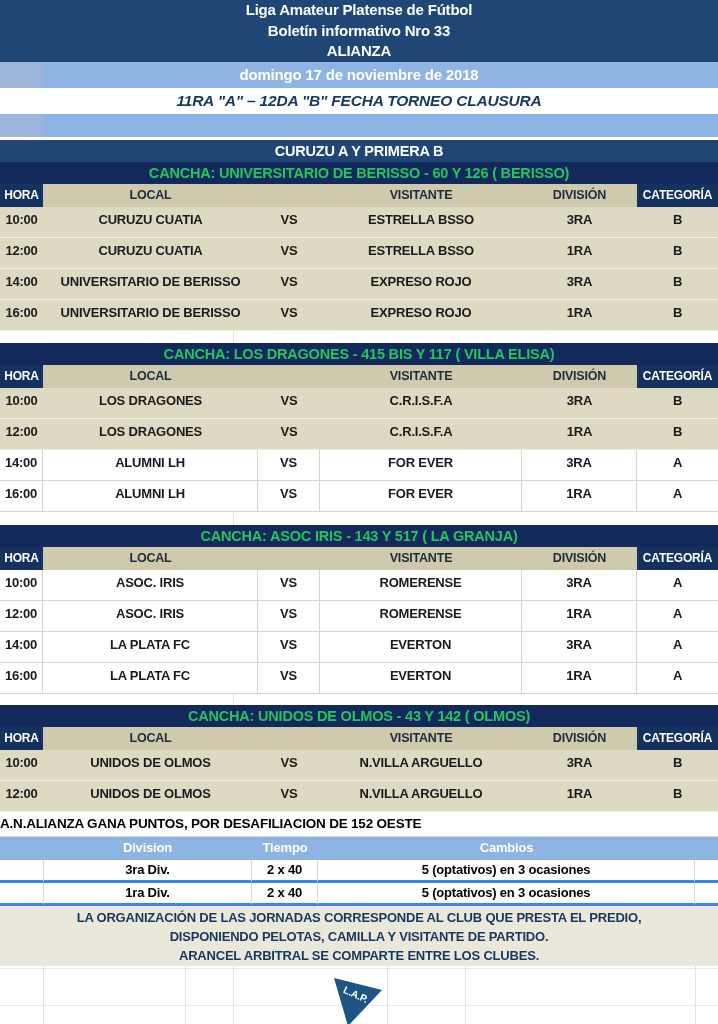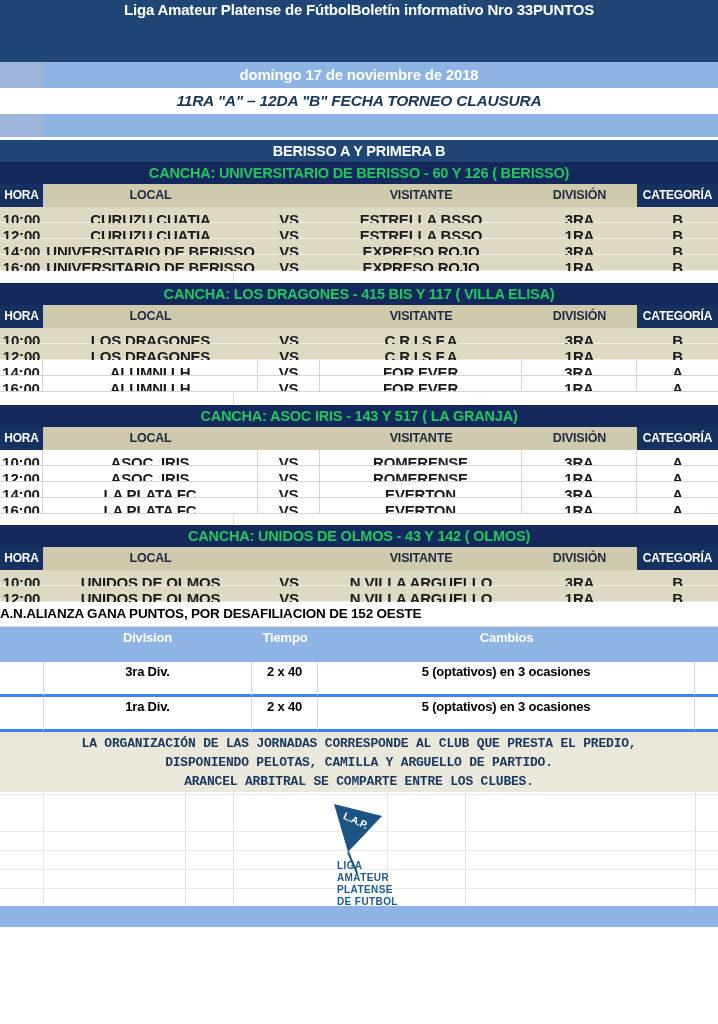--- a/index.html
+++ b/index.html
@@ -2,98 +2,98 @@
 <html><head>
 <meta charset="utf-8">
 <style>
   * { box-sizing: border-box; margin: 0; padding: 0; }
   html,body { background:#fff; }
   body { font-family:"Liberation Sans", sans-serif; font-weight:bold; color:#1a1a1a; }
   .sheet { width:718px; height:1024px; background:#fff; overflow:hidden; position:relative; letter-spacing:-0.2px; }
 
   
   .title-block { height:62px; background:#1F4674; color:#fff; text-align:center;
-                 display:flex; flex-direction:row; justify-content:center; }
+                 display:flex; flex-direction:column; justify-content:center; }
   .title-block div { font-size:15px; line-height:20.5px; }
   .band { position:relative; }
   .band-tint { position:absolute; left:0; top:0; width:43px; height:100%; background:#9DB5DA; }
   .date-band { height:26px; background:#8DB4E2; }
   .date-band .txt { position:relative; color:#fff; text-align:center; line-height:26px; font-size:15px; }
   .subtitle-band { height:26px; background:#fff; color:#17375D; font-style:italic;
                    text-align:center; line-height:26px; font-size:15.5px; }
   .blue-band { height:23px; background:#8DB4E2; }
   .spacer3 { height:3px; background:#fff; }
 
   
   .primera-band { height:22px; background:#1F4674; color:#fff; text-align:center; line-height:22px; font-size:14.5px; }
   .cancha-band  { height:22px; background:#13295B; color:#22c55e; text-align:center; line-height:22px; font-size:14.5px; }
   .col-header, .match-row { display:grid; grid-template-columns:43px 215px 62px 202px 115px 81px; }
   .col-header { height:23px; }
   .col-header .navy { background:#15315F; color:#fff; font-size:12px; line-height:23px; text-align:center; }
   .col-header .tan  { background:#CFC9AD; color:#1F2A3C; font-size:12.5px; line-height:23px; text-align:center; }
-  .match-row { height:16px; font-size:15px; }
+  .match-row { height:31px; font-size:13px; }
   .match-row > div { line-height:26px; text-align:center; overflow:hidden; white-space:nowrap; }
   .match-row.beige { background:#DDD9C3; box-shadow: inset 0 -1px 0 rgba(255,255,255,.55); }
   .match-row.white { background:#fff; }
   .match-row.white > div { border-right:1px solid #D6D4CC; border-bottom:1px solid #D6D4CC; }
   .match-row.white > div:last-child { border-right:none; }
   .gap { background:#fff; position:relative; }
   .gap::after { content:""; position:absolute; left:233px; top:0; bottom:0; width:1px; background:#E6E4DC; }
   .g12 { height:12px; } .g13 { height:13px; } .g11 { height:11px; }
 
   
   .note-row { height:24px; line-height:24px; font-size:13.5px; color:#000; padding-left:0; background:#fff;
               white-space:nowrap; }
-  .rules-header, .rule-row { display:grid; grid-template-columns:43px 209px 66px 377px 23px; height:35px; }
+  .rules-header, .rule-row { display:grid; grid-template-columns:43px 209px 66px 377px 23px; height:23px; }
   .rules-header { background:#8DB4E2; color:#fff; font-size:13px; }
   .rules-header > div { line-height:21px; text-align:center; }
   .rule-row { background:#fff; font-size:13px; color:#000; }
   .rule-row > div { line-height:20px; text-align:center; border-bottom:3px solid #3b82f6; }
   .rule-row > div.cellb { border-right:1px solid #D9D9D9; }
   .rule-row > div.cell-division { border-left:1px solid #D9D9D9; }
   .rules-wrap { border-top:1px solid #D9D9D9; }
 
   .org-block { height:60px; background:#EAE7DB; color:#17375D; text-align:center; font-size:13px; padding-top:2px; }
-  .org-block div { line-height:19px;font-family:Liberation Mono, monospace; }
+  .org-block div { line-height:19px; }
 
   
   .grid-area { height:114px; background:#fff; position:relative; }
   .vline { position:absolute; top:0; bottom:0; width:1px; background:#E4E4E4; }
   .hline { position:absolute; left:0; right:0; height:1px; background:#EAEAEA; }
   .logo { position:absolute; left:328px; top:2px; width:90px; height:112px; z-index:2; }
   .logo svg { position:absolute; left:0; top:6px; }
   .logo-caption { position:absolute; left:9px; top:66px; color:#1D5A8F; font-size:10px;
                   line-height:12px; letter-spacing:0.4px; white-space:nowrap; }
   .bottom-band { height:21px; background:#8DB4E2; }
 </style>
 </head>
 <body>
 
 <div class="sheet">
 
   <div class="title-block">
     <div>Liga Amateur Platense de Fútbol</div>
     <div>Boletín informativo Nro 33</div>
-    <div>PUNTOS</div>
+    <div>ALIANZA</div>
   </div>
 
   <div class="date-band band">
     <div class="band-tint"></div>
     <div class="txt">domingo 17 de noviembre de 2018</div>
   </div>
 
   <div class="subtitle-band">11RA "A" – 12DA "B" FECHA TORNEO CLAUSURA</div>
 
   <div class="blue-band band">
     <div class="band-tint"></div>
   </div>
   <div class="spacer3"></div>
 
   <section>
-    <div class="primera-band">BERISSO A Y PRIMERA B</div>
+    <div class="primera-band">CURUZU A Y PRIMERA B</div>
     <div class="cancha-band">CANCHA: UNIVERSITARIO DE BERISSO - 60 Y 126 ( BERISSO)</div>
     <div class="col-header">
       <div class="navy">HORA</div>
       <div class="tan">LOCAL</div>
       <div class="tan"></div>
       <div class="tan">VISITANTE</div>
       <div class="tan">DIVISIÓN</div>
       <div class="navy">CATEGORÍA</div>
     </div>
     <div>
@@ -294,21 +294,21 @@
     <div class="cellb cell-division">1ra Div.</div>
     <div class="cellb">2 x 40</div>
     <div class="cellb">5 (optativos) en 3 ocasiones</div>
     <div></div>
   </div>
 </div>
   </div>
 
   <div class="org-block">
     <div>LA ORGANIZACIÓN DE LAS JORNADAS CORRESPONDE AL CLUB QUE PRESTA EL PREDIO,</div>
-    <div>DISPONIENDO PELOTAS, CAMILLA Y ARGUELLO DE PARTIDO.</div>
+    <div>DISPONIENDO PELOTAS, CAMILLA Y VISITANTE DE PARTIDO.</div>
     <div>ARANCEL  ARBITRAL SE COMPARTE ENTRE LOS CLUBES.</div>
   </div>
 
   <div class="grid-area">
     <div class="vline" style="left:43px"></div>
     <div class="vline" style="left:185px"></div>
     <div class="vline" style="left:233px"></div>
     <div class="vline" style="left:387px"></div>
     <div class="vline" style="left:465px"></div>
     <div class="vline" style="left:695px"></div>

